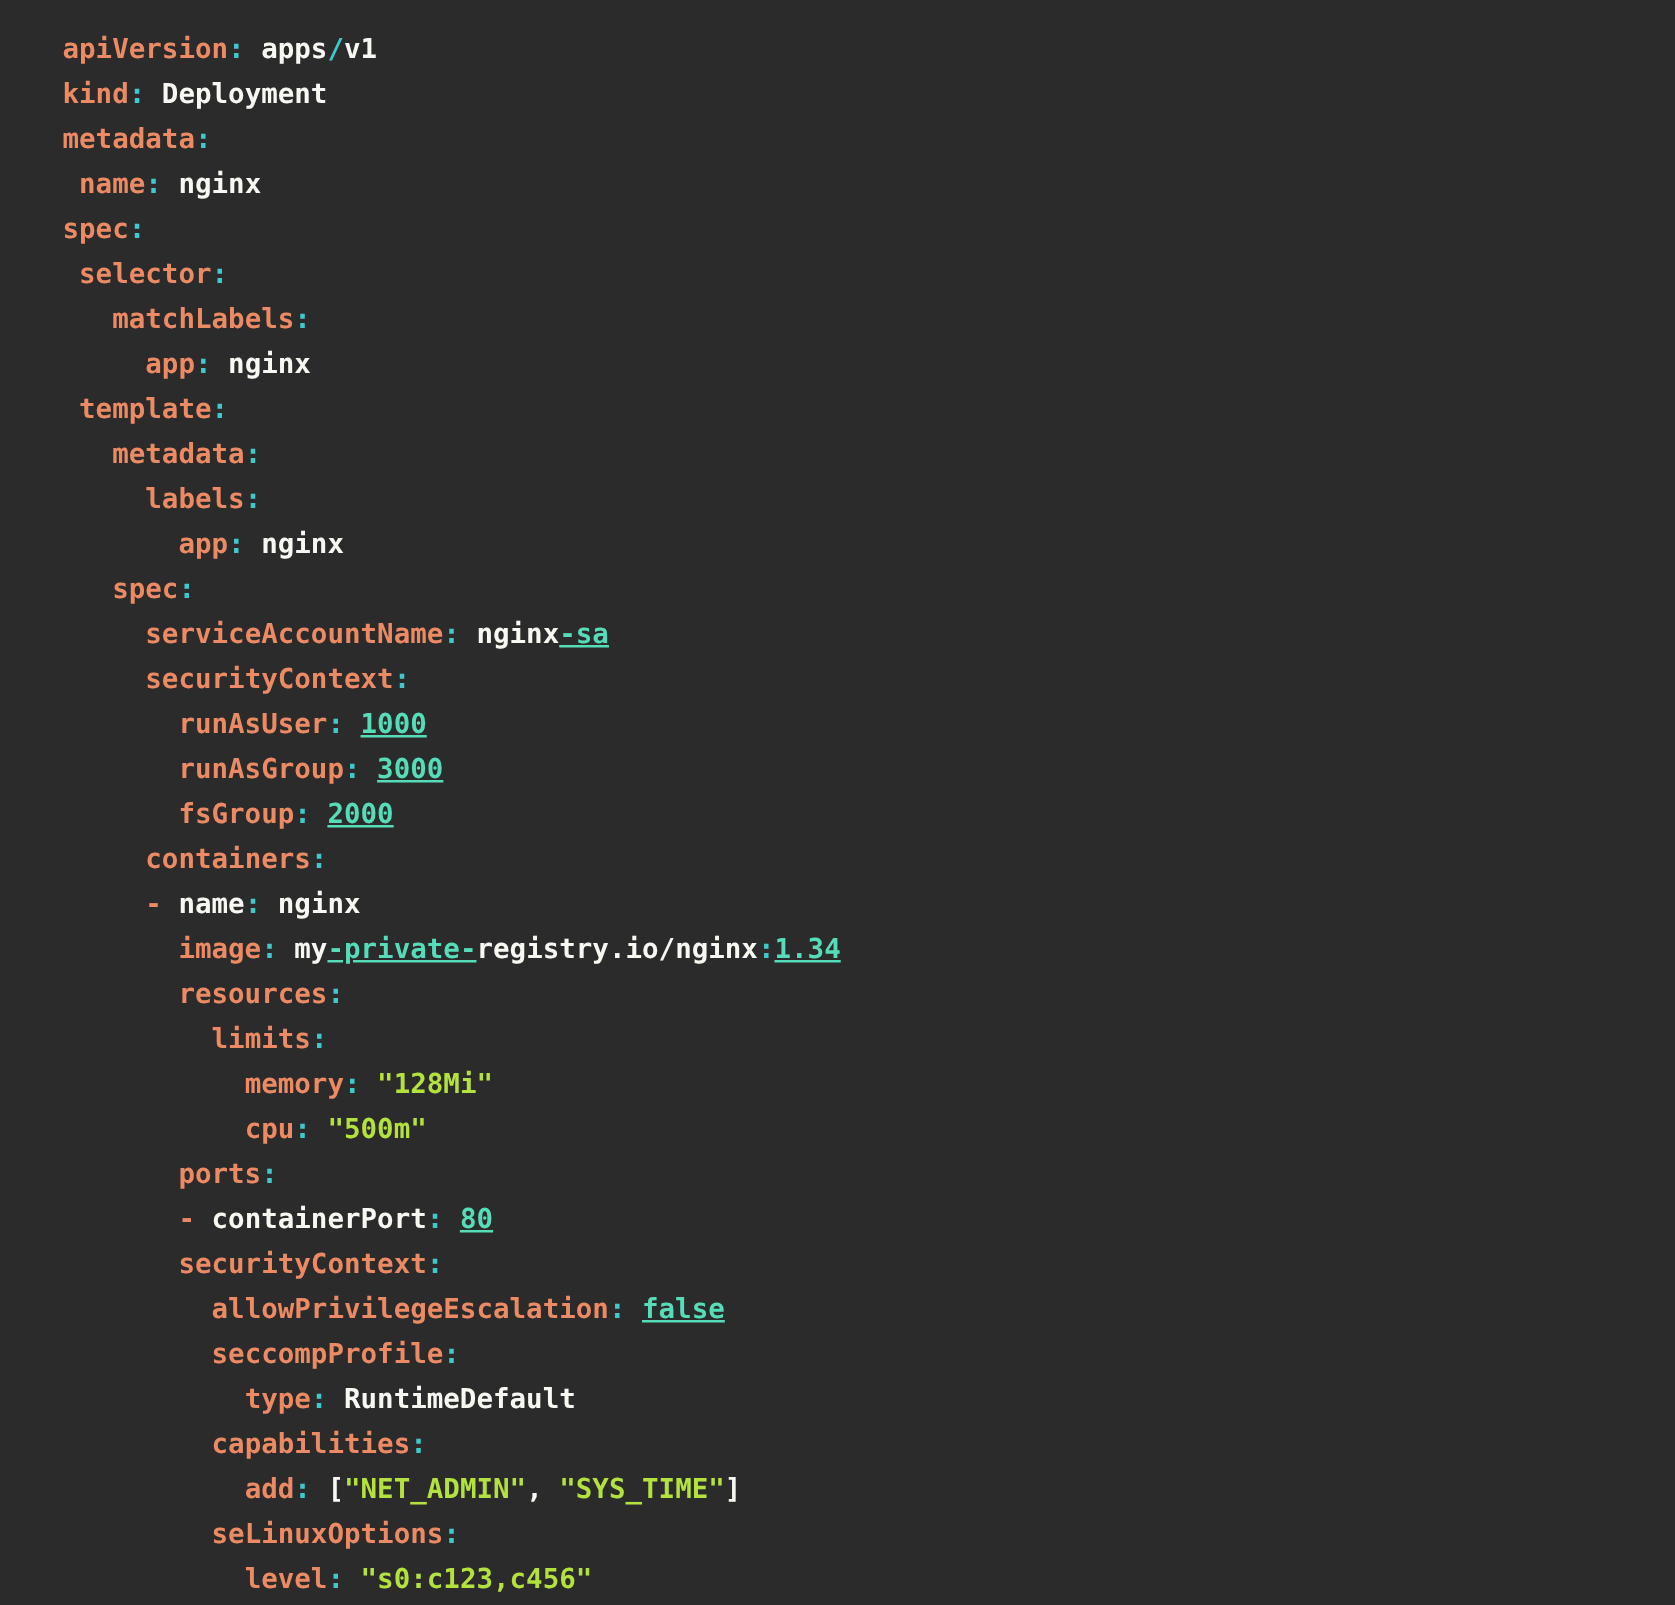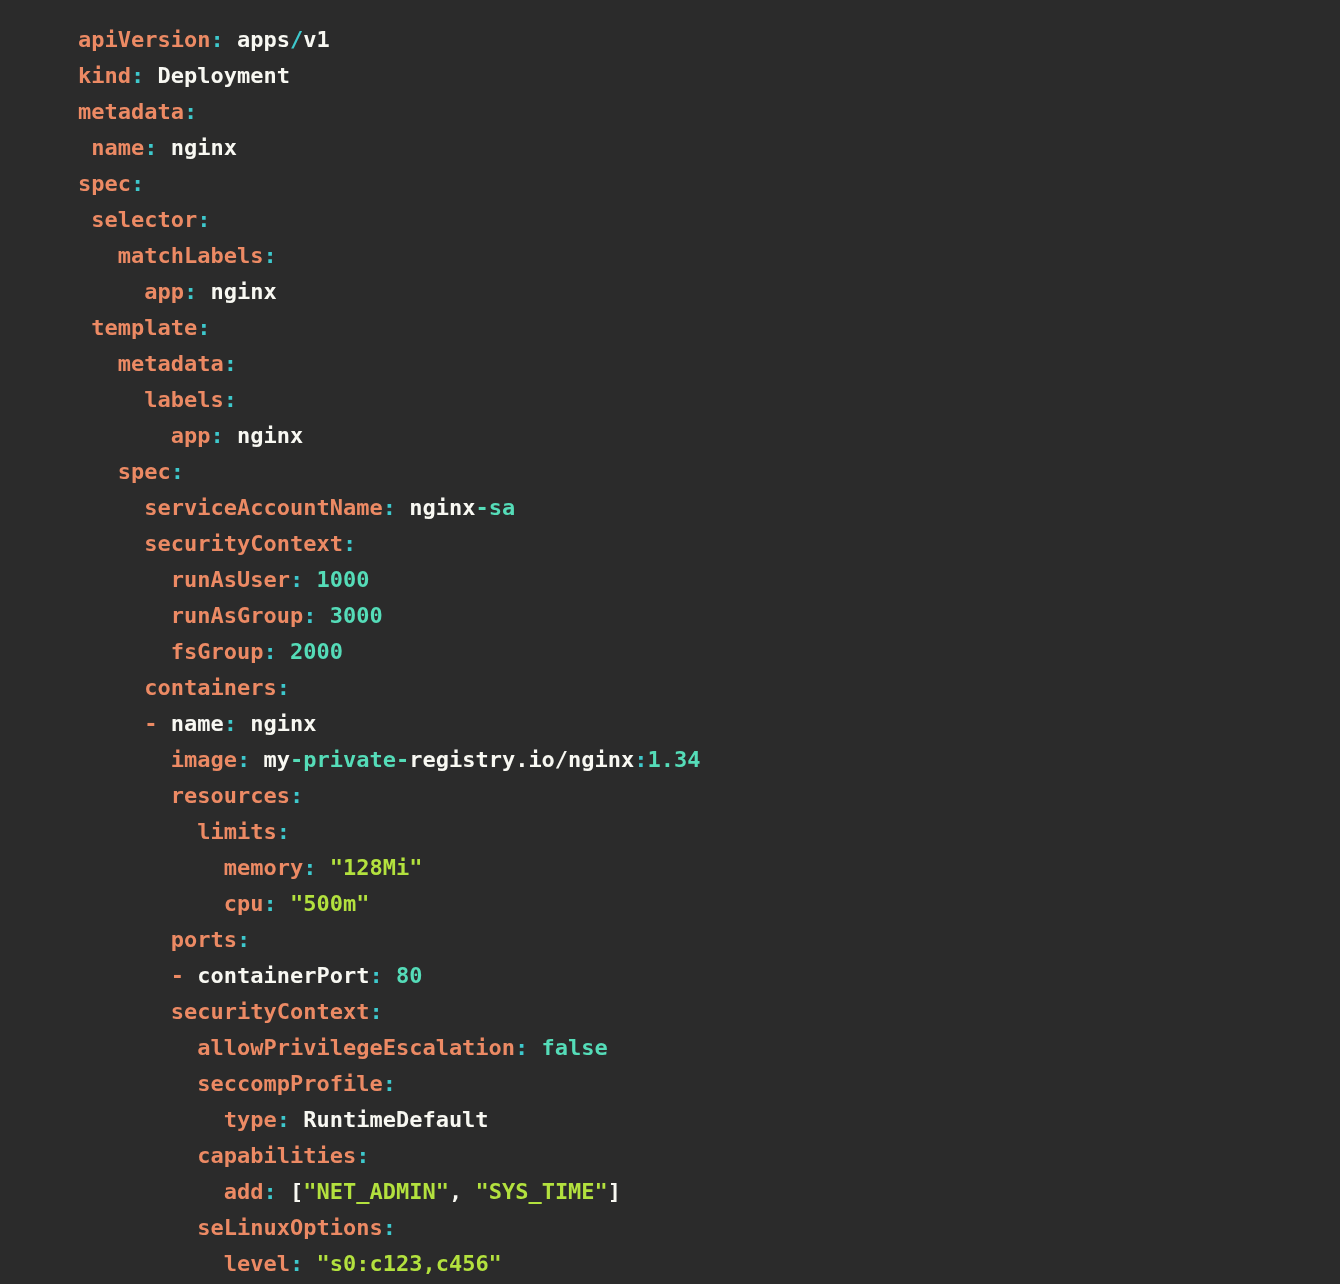--- a/index.html
+++ b/index.html
@@ -23,26 +23,25 @@
     overflow: hidden;
   }
   .code-lines {
     padding: 22px 0 0 50px;
     font-family: "DejaVu Sans Mono", "Liberation Mono", monospace;
     font-size: 22px;
     line-height: 36px;
     font-weight: bold;
     white-space: pre;
     color: var(--c-plain);
-    margin-left: 28px;
   }
   .code-line { height: 36px; }
   .tok-key    { color: var(--c-key); }
   .tok-punct  { color: var(--c-punct); }
-  .tok-value  { color: var(--c-value); }
+  .tok-value  { color: var(--c-value); text-decoration: underline; }
   .tok-string { color: var(--c-string); }
   .tok-plain  { color: var(--c-plain); }
 </style>
 </head>
 <body>
 
 <div class="editor">
   <div class="code-lines"><div class="code-line"><span></span><span class="tok-key">apiVersion</span><span class="tok-punct">:</span><span class="tok-plain"> apps</span><span class="tok-punct">/</span><span class="tok-plain">v1</span></div><div class="code-line"><span></span><span class="tok-key">kind</span><span class="tok-punct">:</span><span class="tok-plain"> Deployment</span></div><div class="code-line"><span></span><span class="tok-key">metadata</span><span class="tok-punct">:</span></div><div class="code-line"><span> </span><span class="tok-key">name</span><span class="tok-punct">:</span><span class="tok-plain"> nginx</span></div><div class="code-line"><span></span><span class="tok-key">spec</span><span class="tok-punct">:</span></div><div class="code-line"><span> </span><span class="tok-key">selector</span><span class="tok-punct">:</span></div><div class="code-line"><span>   </span><span class="tok-key">matchLabels</span><span class="tok-punct">:</span></div><div class="code-line"><span>     </span><span class="tok-key">app</span><span class="tok-punct">:</span><span class="tok-plain"> nginx</span></div><div class="code-line"><span> </span><span class="tok-key">template</span><span class="tok-punct">:</span></div><div class="code-line"><span>   </span><span class="tok-key">metadata</span><span class="tok-punct">:</span></div><div class="code-line"><span>     </span><span class="tok-key">labels</span><span class="tok-punct">:</span></div><div class="code-line"><span>       </span><span class="tok-key">app</span><span class="tok-punct">:</span><span class="tok-plain"> nginx</span></div><div class="code-line"><span>   </span><span class="tok-key">spec</span><span class="tok-punct">:</span></div><div class="code-line"><span>     </span><span class="tok-key">serviceAccountName</span><span class="tok-punct">:</span><span class="tok-plain"> nginx</span><span class="tok-value">-sa</span></div><div class="code-line"><span>     </span><span class="tok-key">securityContext</span><span class="tok-punct">:</span></div><div class="code-line"><span>       </span><span class="tok-key">runAsUser</span><span class="tok-punct">:</span><span class="tok-plain"> </span><span class="tok-value">1000</span></div><div class="code-line"><span>       </span><span class="tok-key">runAsGroup</span><span class="tok-punct">:</span><span class="tok-plain"> </span><span class="tok-value">3000</span></div><div class="code-line"><span>       </span><span class="tok-key">fsGroup</span><span class="tok-punct">:</span><span class="tok-plain"> </span><span class="tok-value">2000</span></div><div class="code-line"><span>     </span><span class="tok-key">containers</span><span class="tok-punct">:</span></div><div class="code-line"><span>     </span><span class="tok-key">-</span><span class="tok-plain"> name</span><span class="tok-punct">:</span><span class="tok-plain"> nginx</span></div><div class="code-line"><span>       </span><span class="tok-key">image</span><span class="tok-punct">:</span><span class="tok-plain"> my</span><span class="tok-value">-private-</span><span class="tok-plain">registry.io/nginx</span><span class="tok-punct">:</span><span class="tok-value">1.34</span></div><div class="code-line"><span>       </span><span class="tok-key">resources</span><span class="tok-punct">:</span></div><div class="code-line"><span>         </span><span class="tok-key">limits</span><span class="tok-punct">:</span></div><div class="code-line"><span>           </span><span class="tok-key">memory</span><span class="tok-punct">:</span><span class="tok-plain"> </span><span class="tok-string">"128Mi"</span></div><div class="code-line"><span>           </span><span class="tok-key">cpu</span><span class="tok-punct">:</span><span class="tok-plain"> </span><span class="tok-string">"500m"</span></div><div class="code-line"><span>       </span><span class="tok-key">ports</span><span class="tok-punct">:</span></div><div class="code-line"><span>       </span><span class="tok-key">-</span><span class="tok-plain"> containerPort</span><span class="tok-punct">:</span><span class="tok-plain"> </span><span class="tok-value">80</span></div><div class="code-line"><span>       </span><span class="tok-key">securityContext</span><span class="tok-punct">:</span></div><div class="code-line"><span>         </span><span class="tok-key">allowPrivilegeEscalation</span><span class="tok-punct">:</span><span class="tok-plain"> </span><span class="tok-value">false</span></div><div class="code-line"><span>         </span><span class="tok-key">seccompProfile</span><span class="tok-punct">:</span></div><div class="code-line"><span>           </span><span class="tok-key">type</span><span class="tok-punct">:</span><span class="tok-plain"> RuntimeDefault</span></div><div class="code-line"><span>         </span><span class="tok-key">capabilities</span><span class="tok-punct">:</span></div><div class="code-line"><span>           </span><span class="tok-key">add</span><span class="tok-punct">:</span><span class="tok-plain"> [</span><span class="tok-string">"NET_ADMIN"</span><span class="tok-plain">, </span><span class="tok-string">"SYS_TIME"</span><span class="tok-plain">]</span></div><div class="code-line"><span>         </span><span class="tok-key">seLinuxOptions</span><span class="tok-punct">:</span></div><div class="code-line"><span>           </span><span class="tok-key">level</span><span class="tok-punct">:</span><span class="tok-plain"> </span><span class="tok-string">"s0:c123,c456"</span></div></div>
 </div>
 

